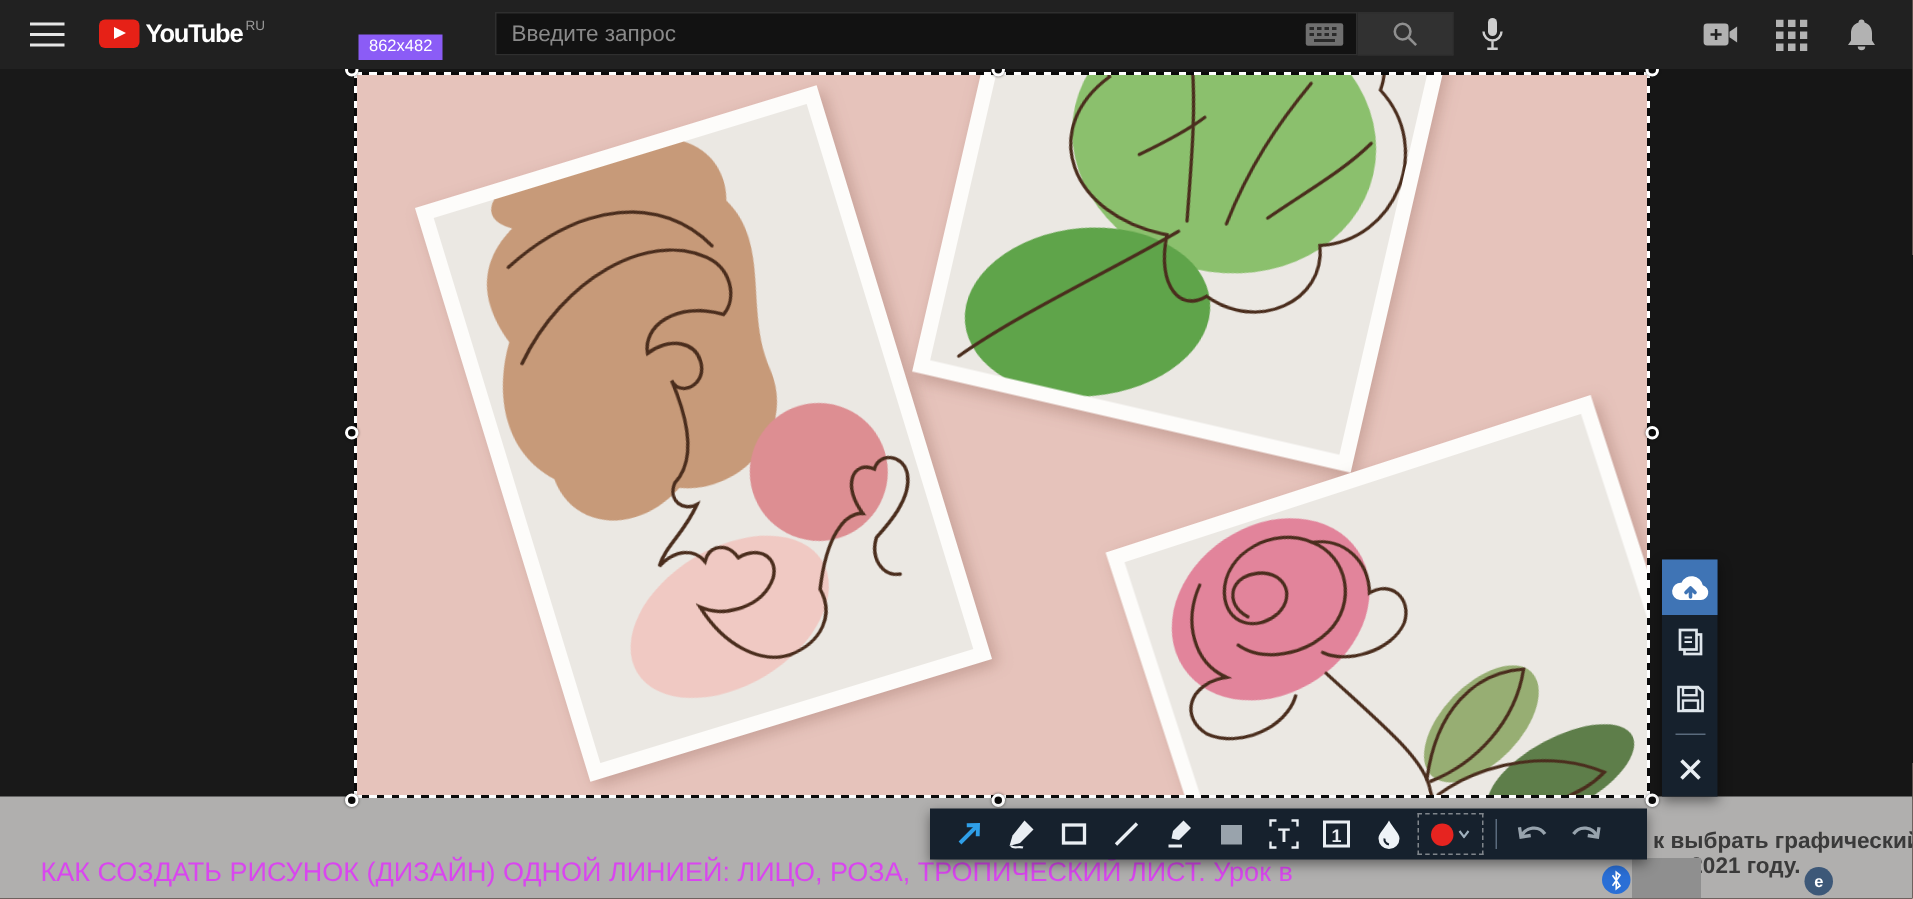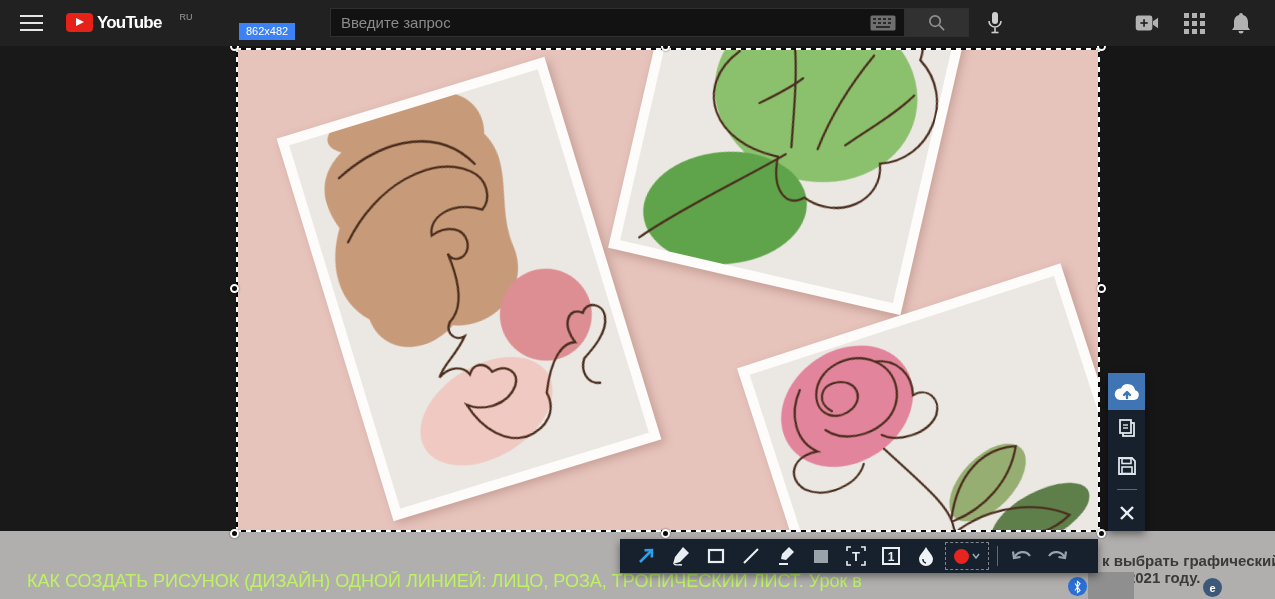--- a/index.html
+++ b/index.html
@@ -8,57 +8,57 @@
   .screen { position:relative; width:1275px; height:599px; overflow:hidden; background:#181818; }
 
   
   .yt-header { position:absolute; left:0; top:0; width:1275px; height:46px; background:#212121; z-index:30; }
   .hamburger { position:absolute; left:20px; top:15px; width:23px; height:16px; display:flex; flex-direction:column; justify-content:space-between; cursor:pointer; }
   .hamburger span { display:block; height:2px; background:#e6e6e6; }
   .yt-logo { position:absolute; left:66px; top:13px; display:flex; align-items:flex-start; cursor:pointer; }
   .yt-play { width:27px; height:19px; background:#e62117; border-radius:4px; position:relative; }
   .yt-play:after { content:""; position:absolute; left:10px; top:5px; border-left:8px solid #fff; border-top:4.5px solid transparent; border-bottom:4.5px solid transparent; }
   .yt-word { color:#fff; font-weight:bold; font-size:17px; letter-spacing:-0.8px; margin-left:4px; line-height:19px; }
-  .yt-badge { color:#9a9a9a; font-size:9px; margin-left:18px; margin-top:-1px; }
+  .yt-badge { color:#9a9a9a; font-size:9px; margin-left:2px; margin-top:-1px; }
 
   .search-wrap { position:absolute; left:330px; top:8px; display:flex; }
   .search-box { width:575px; height:29px; background:#121212; border:1px solid #2f2f2f; display:flex; align-items:center; }
   .search-input { flex:1; background:transparent; border:none; outline:none; color:#c2410c; font-size:15px; padding:0 10px; font-family:"Liberation Sans",sans-serif; }
   .search-input::placeholder { color:#8a8a8a; }
   .kbd-icon { width:26px; height:16px; margin-right:8px; flex:0 0 auto; }
   .search-btn { width:64px; height:29px; background:#313131; border:1px solid #2f2f2f; border-left:none; display:flex; align-items:center; justify-content:center; cursor:pointer; }
   .mic-btn { position:absolute; left:982px; top:10px; width:26px; height:26px; display:flex; align-items:center; justify-content:center; cursor:pointer; }
   .hicon { position:absolute; top:11px; width:24px; height:24px; display:flex; align-items:center; justify-content:center; cursor:pointer; }
 
   
   .dim-left  { position:absolute; left:0; top:46px; width:237px; height:487px; background:#191919; }
   .dim-right { position:absolute; left:1099px; top:46px; width:176px; height:487px; background:#161616; }
   .dim-top   { position:absolute; left:237px; top:46px; width:862px; height:3px; background:#141414; }
 
   
   .page-strip { position:absolute; left:0; top:531px; width:1275px; height:68px; background:#b0afae; z-index:1; }
   .hashtags { position:absolute; left:27px; top:551px; font-size:13px; color:#47678f; z-index:2; cursor:pointer; }
-  .video-title { position:absolute; left:27px; top:571px; width:858px; font-size:18px; color:#bef264; white-space:nowrap; overflow:hidden; z-index:2; }
+  .video-title { position:absolute; left:27px; top:571px; width:858px; font-size:18px; color:#d946ef; white-space:nowrap; overflow:hidden; z-index:2; }
   .suggested { position:absolute; left:1102px; top:552px; font-size:15px; font-weight:600; color:#3a3a3a; line-height:17px; z-index:2; width:180px; }
   .thumb { position:absolute; left:928px; top:571px; width:160px; height:28px; background:#23211f; overflow:hidden; z-index:2; cursor:pointer; }
   .thumb-face { position:absolute; left:6px; top:0px; width:40px; height:28px;
     background: radial-gradient(circle at 50% 65%, #c9a286 0 9px, #6b5748 10px 13px, #2b2724 14px); }
   .thumb-cap-top { position:absolute; left:78px; top:3px; font-size:7px; color:#cfcfcf; letter-spacing:1px; }
   .thumb-cap-main { position:absolute; left:52px; top:11px; font-size:13px; font-weight:bold; color:#e9c53c; }
   .thumb-gray { position:absolute; left:1088px; top:572px; width:46px; height:27px; background:#8f8f8f; z-index:2; }
   .bt-badge { position:absolute; left:1068px; top:577px; width:19px; height:19px; border-radius:50%; background:#2a6fd6; z-index:3; display:flex; align-items:center; justify-content:center; }
   .e-badge { position:absolute; left:1203px; top:578px; width:19px; height:19px; border-radius:50%; background:#3d5878; z-index:3; color:#fff; font-size:11px; font-weight:bold; display:flex; align-items:center; justify-content:center; }
 
   
   .scene { position:absolute; left:237px; top:49px; width:862px; height:482px; z-index:5; }
   .ants { position:absolute; left:236px; top:48px; width:864px; height:484px; z-index:6; pointer-events:none; }
   .ants .h { position:absolute; left:0; width:100%; height:2px; background:repeating-linear-gradient(90deg,#ffffff 0 5px,#0a0a0a 5px 10px); }
   .ants .v { position:absolute; top:0; height:100%; width:2px; background:repeating-linear-gradient(0deg,#ffffff 0 5px,#0a0a0a 5px 10px); }
   .handle { position:absolute; width:9px; height:9px; border:2.5px solid #fff; background:#0a0a0a; border-radius:50%; box-shadow:0 0 2px rgba(0,0,0,.6); z-index:7; cursor:pointer; }
-  .size-label { position:absolute; left:239px; top:23px; background:#3b82f6; color:#fff; font-size:11px; padding:2px 7px 3px; z-index:31; }
+  .size-label { position:absolute; left:239px; top:23px; background:#8b5cf6; color:#fff; font-size:11px; padding:2px 7px 3px; z-index:31; }
 
   
   .draw-toolbar { position:absolute; left:620px; top:539px; width:478px; height:34px; background:#16212d; display:flex; align-items:center; padding:0 8px; z-index:10; box-shadow:0 3px 8px rgba(0,0,0,.45); }
   .tool { width:35px; height:34px; display:flex; align-items:center; justify-content:center; cursor:pointer; flex:0 0 auto; }
   .tool-sep { width:1px; height:20px; background:#5a6b7d; margin:0 6px; flex:0 0 auto; }
   .color-well { width:44px; height:28px; border:1px dashed rgba(255,255,255,.45); display:flex; align-items:center; justify-content:center; gap:3px; margin:0 2px; cursor:pointer; }
   .color-dot { width:15px; height:15px; border-radius:50%; background:#e62420; }
 
   .side-toolbar { position:absolute; left:1108px; top:373px; width:37px; background:#16212d; z-index:10; box-shadow:0 3px 8px rgba(0,0,0,.45); }
   .side-btn { width:37px; height:37px; display:flex; align-items:center; justify-content:center; cursor:pointer; }

